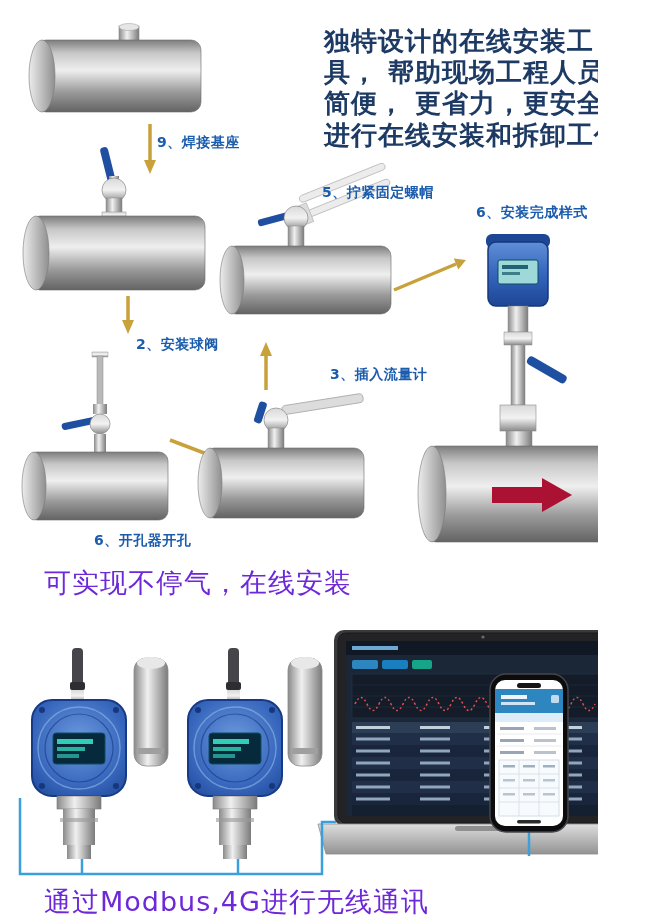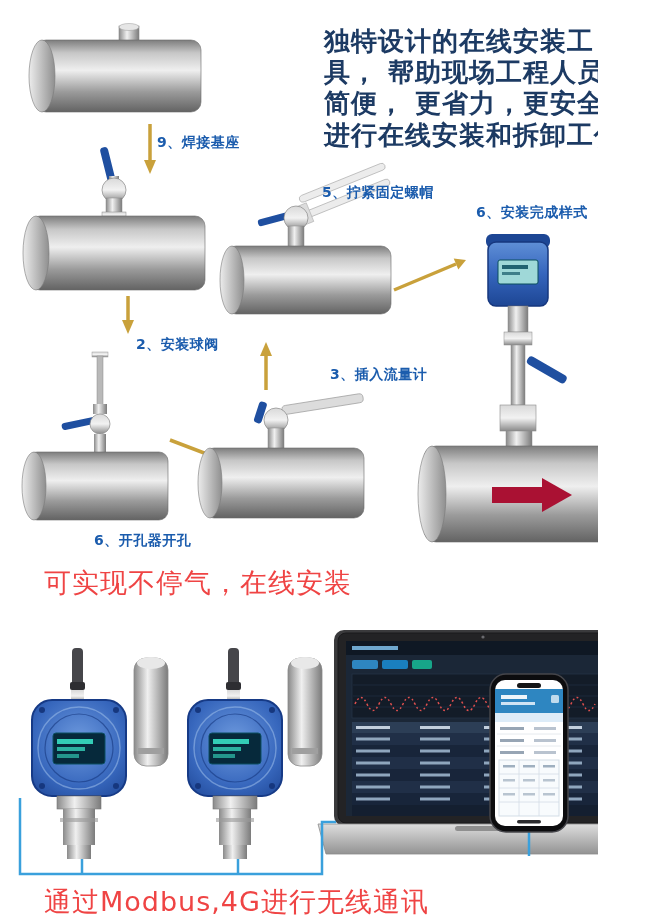--- a/index.html
+++ b/index.html
@@ -10,21 +10,21 @@
   .intro {
     position:absolute; left:324px; top:26px; width:322px;
     color:#1c3a63; font-size:26px; font-weight:600;
     line-height:1.2; letter-spacing:1px;
   }
   .step-label {
     position:absolute; color:#1b5cad; font-size:14px; font-weight:600;
     white-space:nowrap; letter-spacing:0.5px;
   }
   .caption {
-    position:absolute; color:#ef4444; font-size:27px; font-weight:500;
+    position:absolute; color:#6d28d9; font-size:27px; font-weight:500;
     letter-spacing:1px; white-space:nowrap;
   }
 </style>
 </head>
 <body>
 
 <div class="canvas">
 
   <svg width="650" height="923" viewBox="0 0 650 923">
     <defs>

